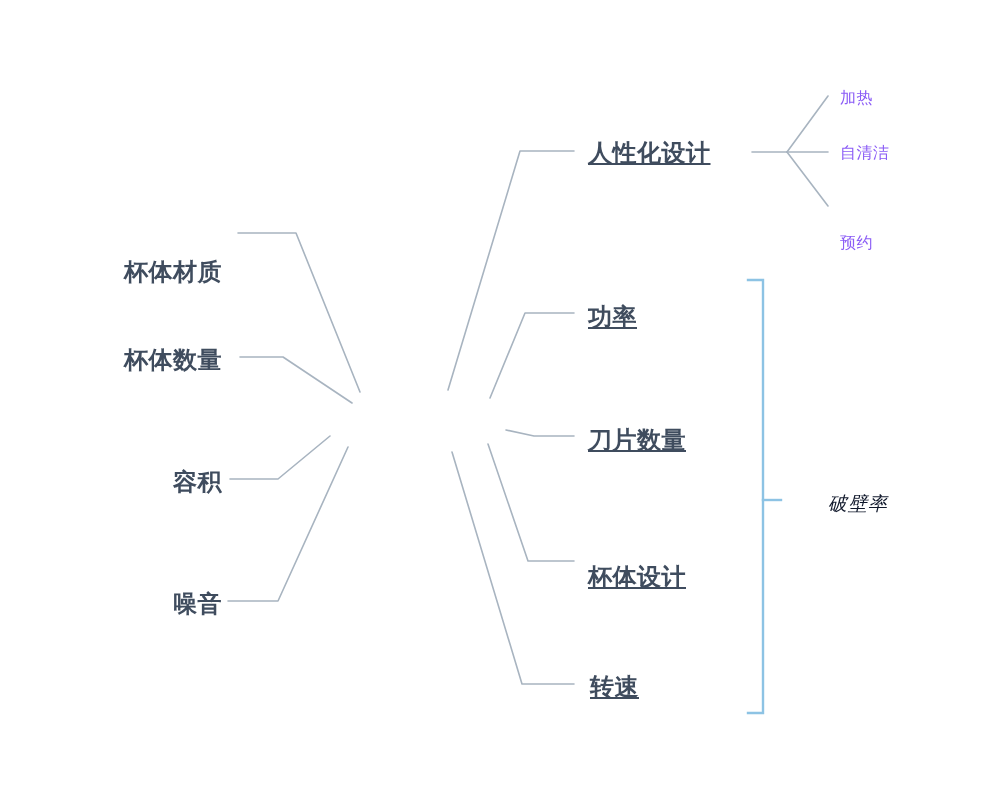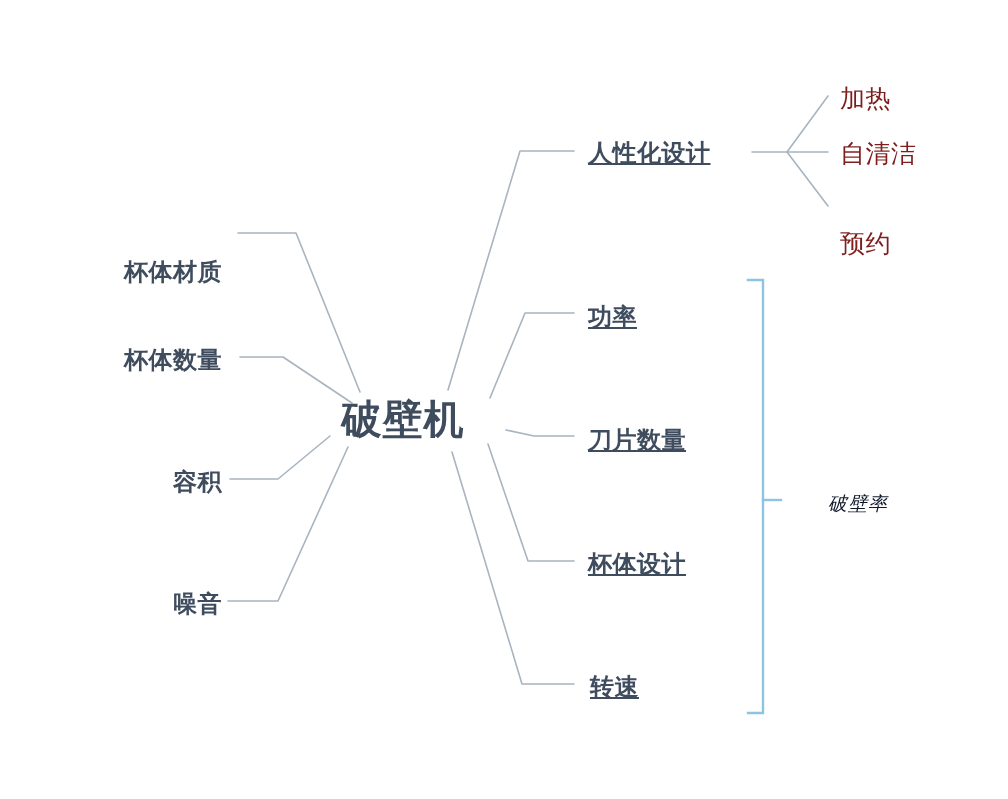--- a/index.html
+++ b/index.html
@@ -38,23 +38,23 @@
     transform: translate(-50%, -50%);
   }
   .node-main {
     font-size: 24px;
     letter-spacing: 0.5px;
     transform: translateY(-50%);
   }
   .node-main.right { left: 0; text-decoration: underline; }
   .node-main.left  { right: 0; transform: translateY(-50%); }
   .node-sub {
-    font-size: 25px;
+    font-size: 16px;
     font-weight: normal;
-    color: #7f1d1d;
+    color: #8b5cf6;
     transform: translateY(-50%);
     letter-spacing: 0.5px;
   }
   .node-group-label {
     font-size: 19px;
     font-weight: normal;
     font-style: italic;
     color: #0f172a;
     transform: translateY(-50%);
     letter-spacing: 1px;
@@ -101,37 +101,36 @@
       <path d="M 787,152 L 828,152"></path>
       <path d="M 787,152 L 828,206"></path>
     </g>
 
     <g fill="none" stroke="#8dc3e4" stroke-width="2.4" stroke-linecap="square" stroke-linejoin="miter">
       <path d="M 748,280 L 763,280 L 763,713 L 748,713"></path>
       <path d="M 763,500 L 781,500"></path>
     </g>
   </svg>
 
-  <div class="node node-center" style="left:403px; top:419px;">破壁机</div>
 
   <div class="node node-main left" style="right:786px; top:236px;margin-top:36px;">杯体材质</div>
 
   <div class="node node-main left" style="right:786px; top:360px;">杯体数量</div>
 
   <div class="node node-main left" style="right:786px; top:482px;">容积</div>
 
   <div class="node node-main left" style="right:786px; top:604px;margin-left:48px;">噪音</div>
 
   <div class="node node-main right" style="left:588px; top:153px;">人性化设计</div>
 
   <div class="node node-main right" style="left:588px; top:317px;">功率</div>
 
   <div class="node node-main right" style="left:588px; top:440px;">刀片数量</div>
 
-  <div class="node node-main right" style="left:588px; top:564px;">杯体设计</div>
+  <div class="node node-main right" style="left:588px; top:577px;">杯体设计</div>
 
   <div class="node node-main right" style="left:590px; top:687px;">转速</div>
 
   <div class="node node-sub" style="left:840px; top:98px;">加热</div>
 
   <div class="node node-sub" style="left:840px; top:153px;">自清洁</div>
 
   <div class="node node-sub" style="left:840px; top:207px;margin-top:36px;">预约</div>
 
   <div class="node node-group-label" style="left:828px; top:503px;">破壁率</div>

